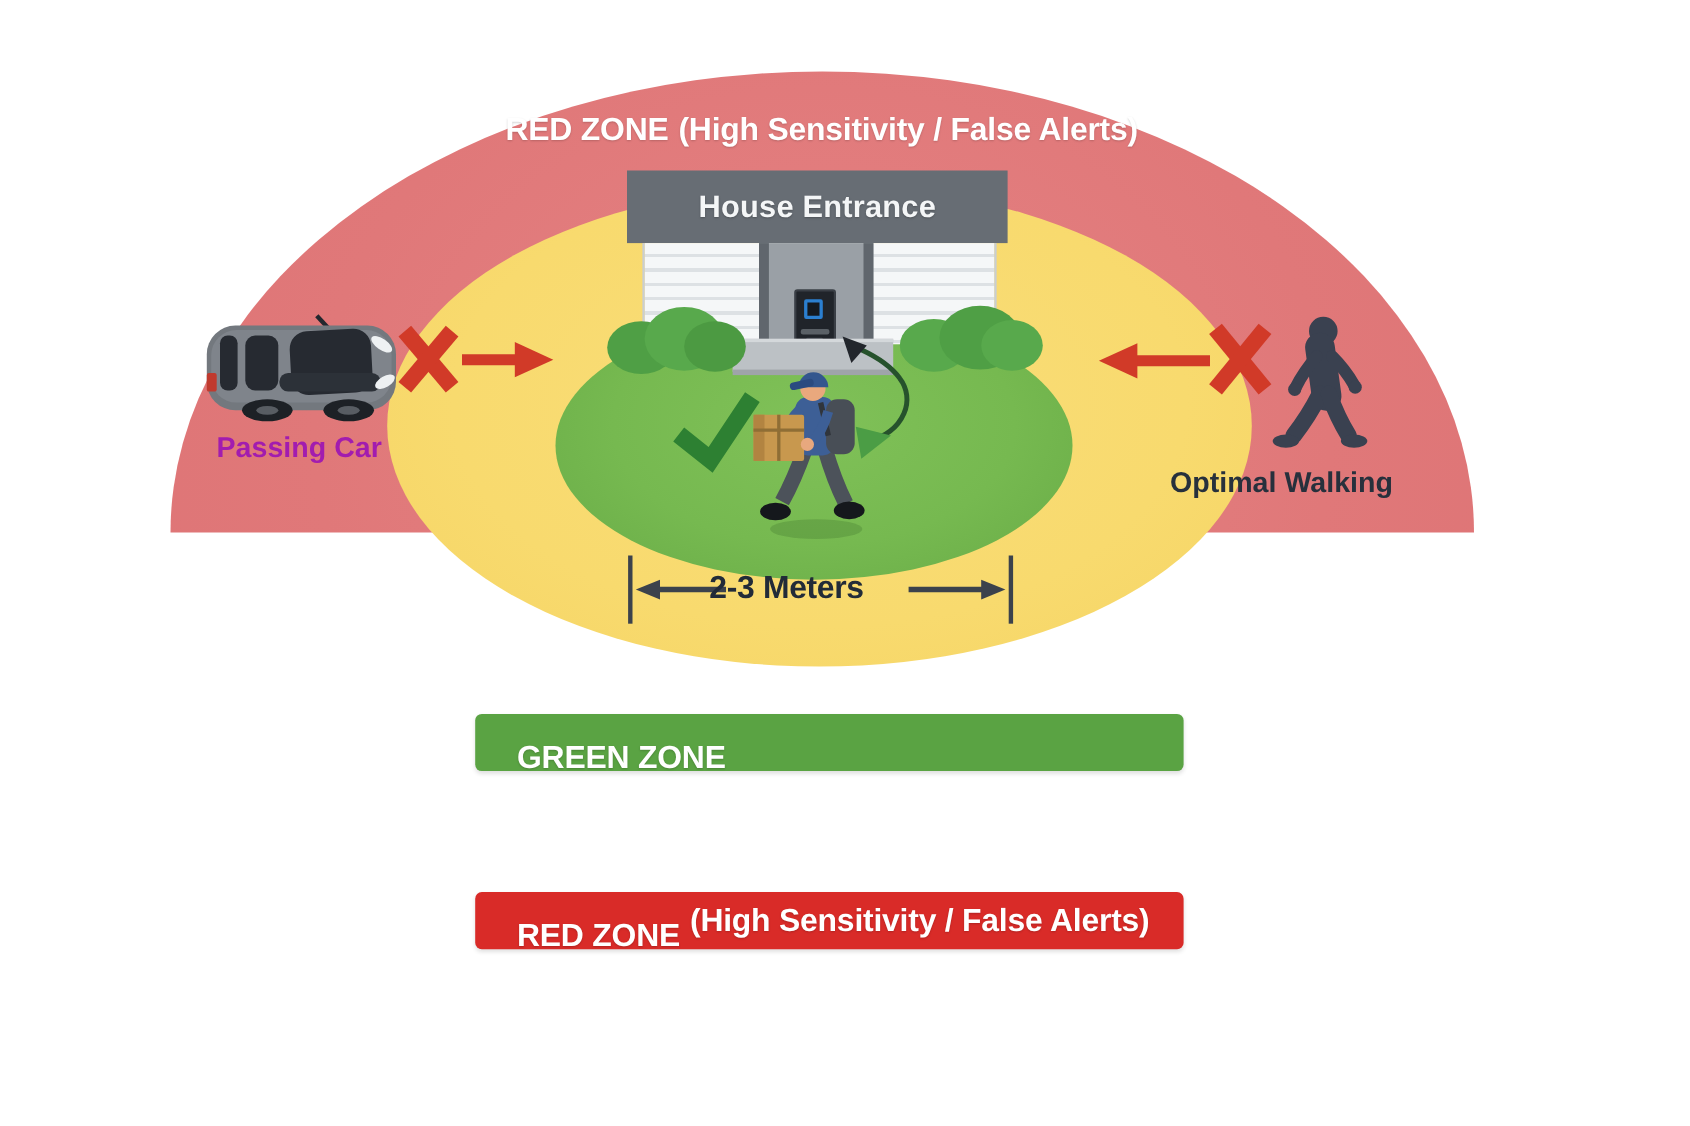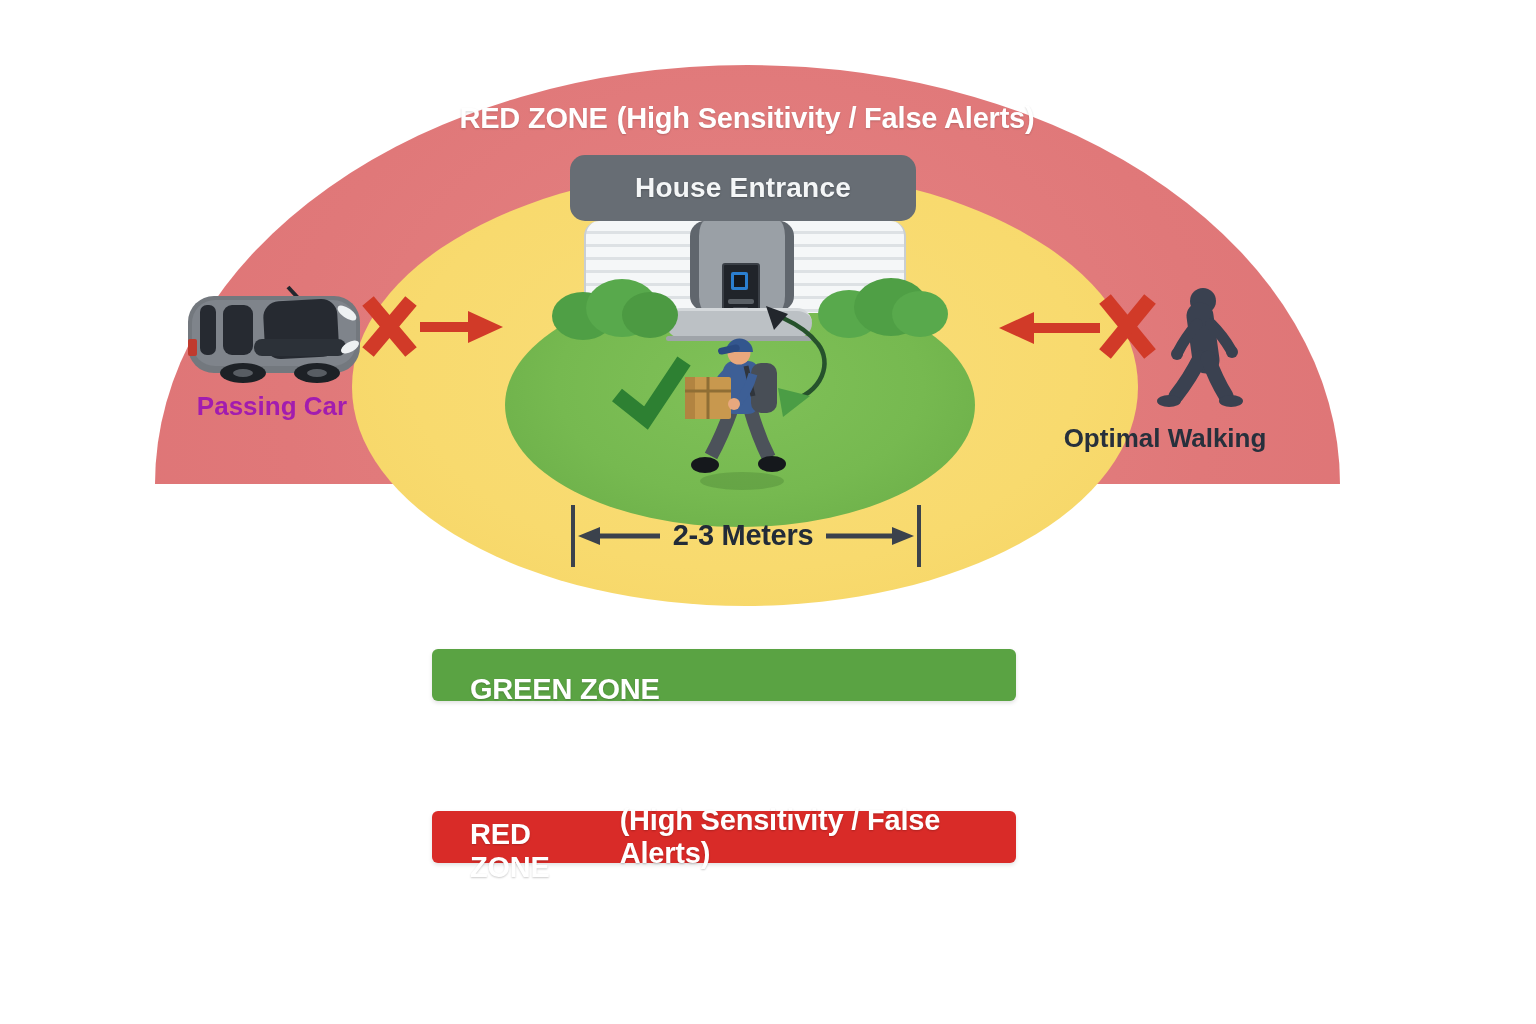--- a/index.html
+++ b/index.html
@@ -16,21 +16,21 @@
   }
   #yellow-zone{
     left:352px;top:168px;width:786px;height:438px;border-radius:50%;z-index:2;
     background:radial-gradient(ellipse at 50% 45%, #f9dd79 0%, #f8da6e 60%, #f5d463 100%);
   }
   #green-zone{
     left:505px;top:283px;width:470px;height:244px;border-radius:50%;z-index:3;
     background:radial-gradient(ellipse at 50% 42%, #80c158 0%, #76b950 55%, #68ab46 100%);
   }
   
-  .house{z-index:4;border-radius:15px;}
+  .house{z-index:4;}
   #house-sign{
     left:570px;top:155px;width:346px;height:66px;background:#676d74;
     display:flex;align-items:center;justify-content:center;
   }
   #house-sign .sign-text{
     color:#f4f6f7;font-size:28px;font-weight:bold;letter-spacing:.2px;
     text-shadow:0 1px 2px rgba(0,0,0,.25);
   }
   #house-wall{
     left:584px;top:221px;width:318px;height:92px;
@@ -62,24 +62,24 @@
   .b5{left:854px;top:278px;width:74px;height:58px;background:#4f9f45;}
   .b6{left:892px;top:291px;width:56px;height:46px;background:#58a94c;}
   
   #art{left:0;top:0;width:1536px;height:1024px;z-index:6;pointer-events:none;}
   
   .label{z-index:7;text-align:center;font-weight:bold;}
   #top-label{left:347px;top:102px;width:800px;font-size:29px;color:#ffffff;
     letter-spacing:-0.2px;text-shadow:0 1px 2px rgba(0,0,0,.18);}
   #car-label{left:152px;top:391px;width:240px;font-size:26px;color:#a21caf;}
   #neighbor-label{left:1015px;top:423px;width:300px;font-size:26px;color:#27303c;}
-  #measure-label{left:648px;top:519px;width:190px;font-size:29px;color:#222b38;letter-spacing:-0.3px;}
+  #measure-label{left:620px;top:519px;width:190px;font-size:29px;color:#222b38;letter-spacing:-0.3px;}
   
   .legend-bar{
-    left:432px;width:584px;height:52px;border-radius:6px;z-index:7;
+    left:432px;width:644px;height:52px;border-radius:6px;z-index:7;
     display:flex;align-items:center;padding-left:38px;box-sizing:border-box;
     font-size:29px;font-weight:bold;letter-spacing:-0.2px;
     box-shadow:0 2px 4px rgba(0,0,0,.12);
   }
   #legend-green{top:649px;background:#5aa343;color:#ffffff;text-shadow:0 1px 2px rgba(0,0,0,.2);}
   #legend-yellow{top:731px;background:#f6d65c;color:#27313e;}
   #legend-red{top:811px;background:#d92b28;color:#ffffff;text-shadow:0 1px 2px rgba(0,0,0,.2);}
   .zname{margin-right:9px;margin-top:28px;}
 </style>
 </head>

